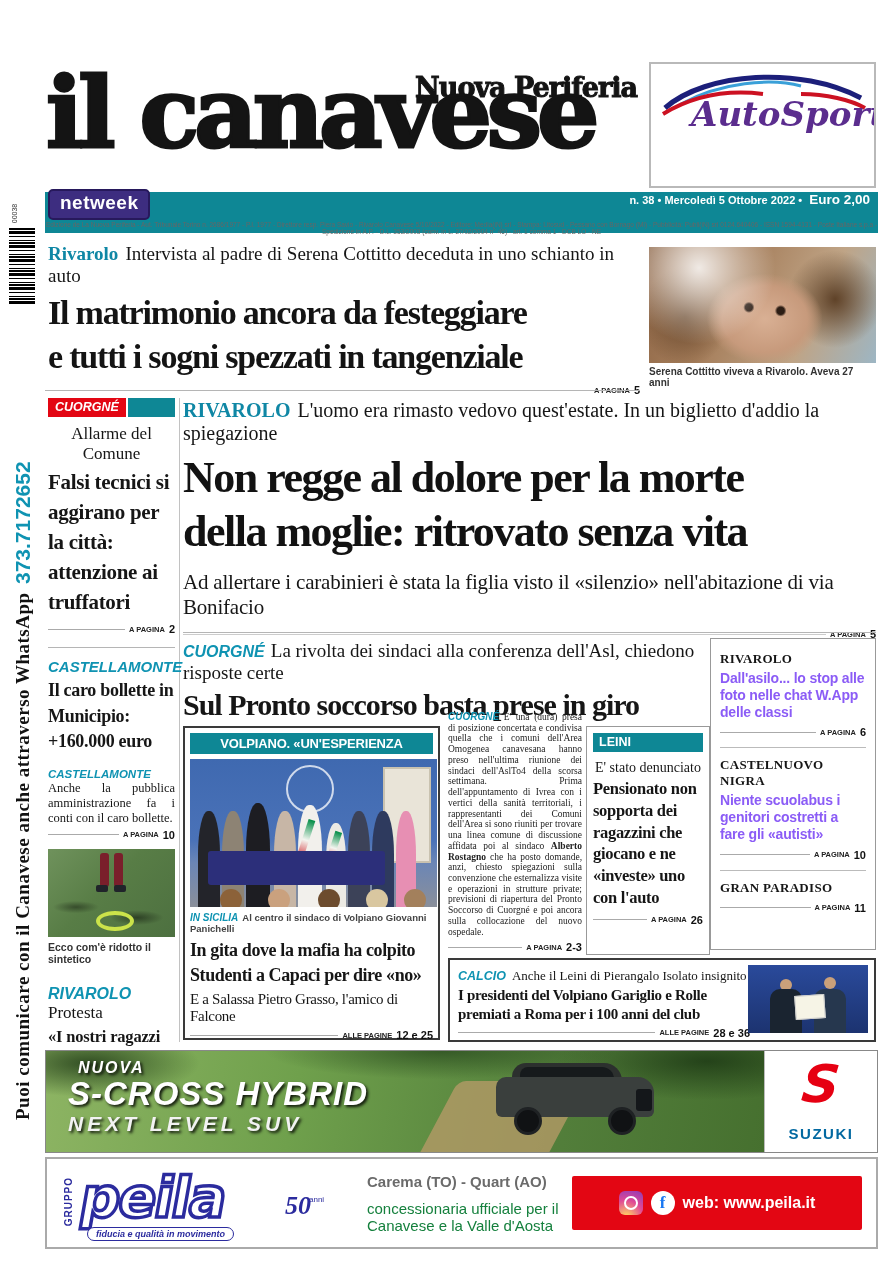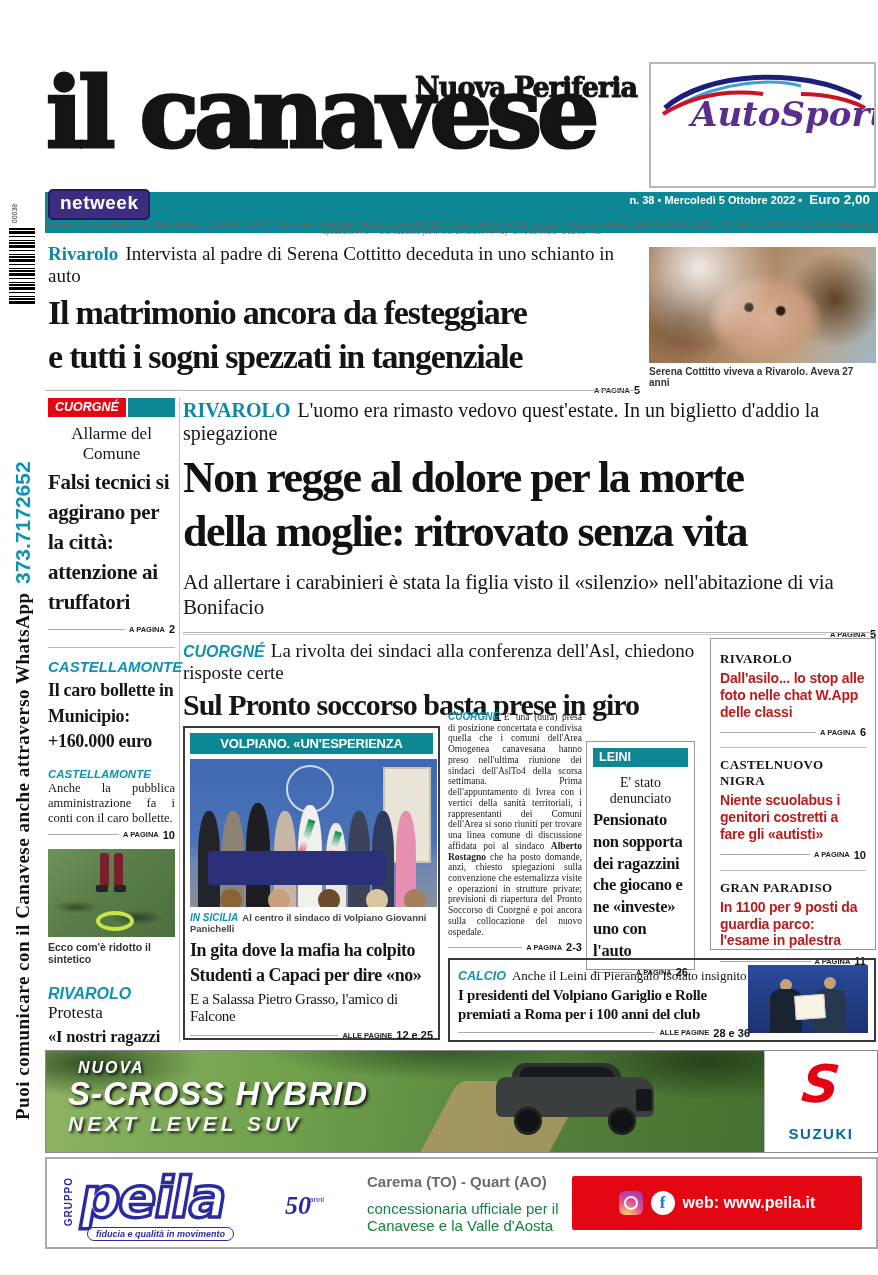--- a/index.html
+++ b/index.html
@@ -103,21 +103,21 @@
 
   
   .pronto{position:absolute;left:183px;top:640px;width:522px;}
   .pronto h2{margin:4px 0 0 0;font:bold 30px "Liberation Serif",serif;letter-spacing:-1px;line-height:1.1;}
   .pronto .kicker-text{font-size:19px;}
 
   
   .rail{position:absolute;left:710px;top:638px;width:166px;height:312px;border:1px solid #999;
     box-sizing:border-box;padding:12px 9px 6px 9px;}
   .rail-label{font:bold 13px "Liberation Serif",serif;letter-spacing:.3px;}
-  .rail-head{margin-top:3px;font:bold 14px "Liberation Sans",sans-serif;color:#b91c1c;
+  .rail-head{margin-top:3px;font:bold 14px "Liberation Sans",sans-serif;color:#8b5cf6;
     line-height:1.2;letter-spacing:-.2px;}
   .rail-div{border-top:1px solid #bbb;margin:9px 0 9px 0;}
   .rail .pref{margin-top:6px;}
 
   
   .volpiano{position:absolute;left:183px;top:726px;width:257px;height:314px;border:2px solid #3a3a3a;
     box-sizing:border-box;padding:5px;}
   .vol-header{background:#0e8795;color:#fff;text-align:center;
     font:bold 13px "Liberation Sans",sans-serif;line-height:21px;height:21px;letter-spacing:-.2px;}
   .vol-photo{position:relative;margin-top:5px;width:247px;height:148px;overflow:hidden;
@@ -137,22 +137,22 @@
   .vol-sub{margin-top:3px;font:15px "Liberation Serif",serif;letter-spacing:-.3px;}
   .volpiano .pref{margin-top:4px;}
 
   
   .midcol{position:absolute;left:448px;top:711px;width:134px;}
   .midcol p{margin:0;font:9.5px "Liberation Serif",serif;line-height:1.13;text-align:justify;color:#222;}
   .midcol .lead-in{font:italic bold 10px "Liberation Sans",sans-serif;color:#0f93b2;}
   .midcol .pref{margin-top:4px;}
 
   
-  .leini{position:absolute;left:586px;top:726px;width:109px;height:229px;border:1px solid #999;
-    box-sizing:border-box;padding:6px;margin-top:15px;}
+  .leini{position:absolute;left:586px;top:726px;width:124px;height:229px;border:1px solid #999;
+    box-sizing:border-box;padding:6px;}
   .leini-header{background:#0e8795;color:#fff;font:bold 12.5px "Liberation Sans",sans-serif;
     line-height:19px;height:19px;padding-left:6px;}
   .leini-over{margin-top:8px;text-align:center;font:14px "Liberation Serif",serif;}
   .leini-head{margin-top:2px;font:bold 16.5px "Liberation Serif",serif;line-height:1.32;letter-spacing:-.3px;}
   .leini .pref{margin-top:5px;}
 
   
   .calcio{position:absolute;left:448px;top:958px;width:428px;height:84px;border:2px solid #3a3a3a;
     box-sizing:border-box;padding:6px 8px;}
   .calcio-kicker .klabel-sans{font-size:12.5px;}
@@ -366,21 +366,20 @@
       <div class="rail-head">Niente scuolabus i genitori costretti a fare gli «autisti»</div>
       <div class="pref">
         <span class="pref-line"></span>
         <span class="pref-label">A PAGINA</span>
         <span class="pref-num">10</span>
       </div>
     </div>
     <div class="rail-div"></div>
     <div class="rail-item">
       <div class="rail-label">GRAN PARADISO</div>
-      <div class="rail-head">In 1100 per 9 posti da guardia parco: l'esame in palestra</div>
       <div class="pref">
         <span class="pref-line"></span>
         <span class="pref-label">A PAGINA</span>
         <span class="pref-num">11</span>
       </div>
     </div>
   </aside>
 
   <section class="volpiano">
     <div class="vol-header">VOLPIANO. «UN'ESPERIENZA EDUCATIVA»</div>

